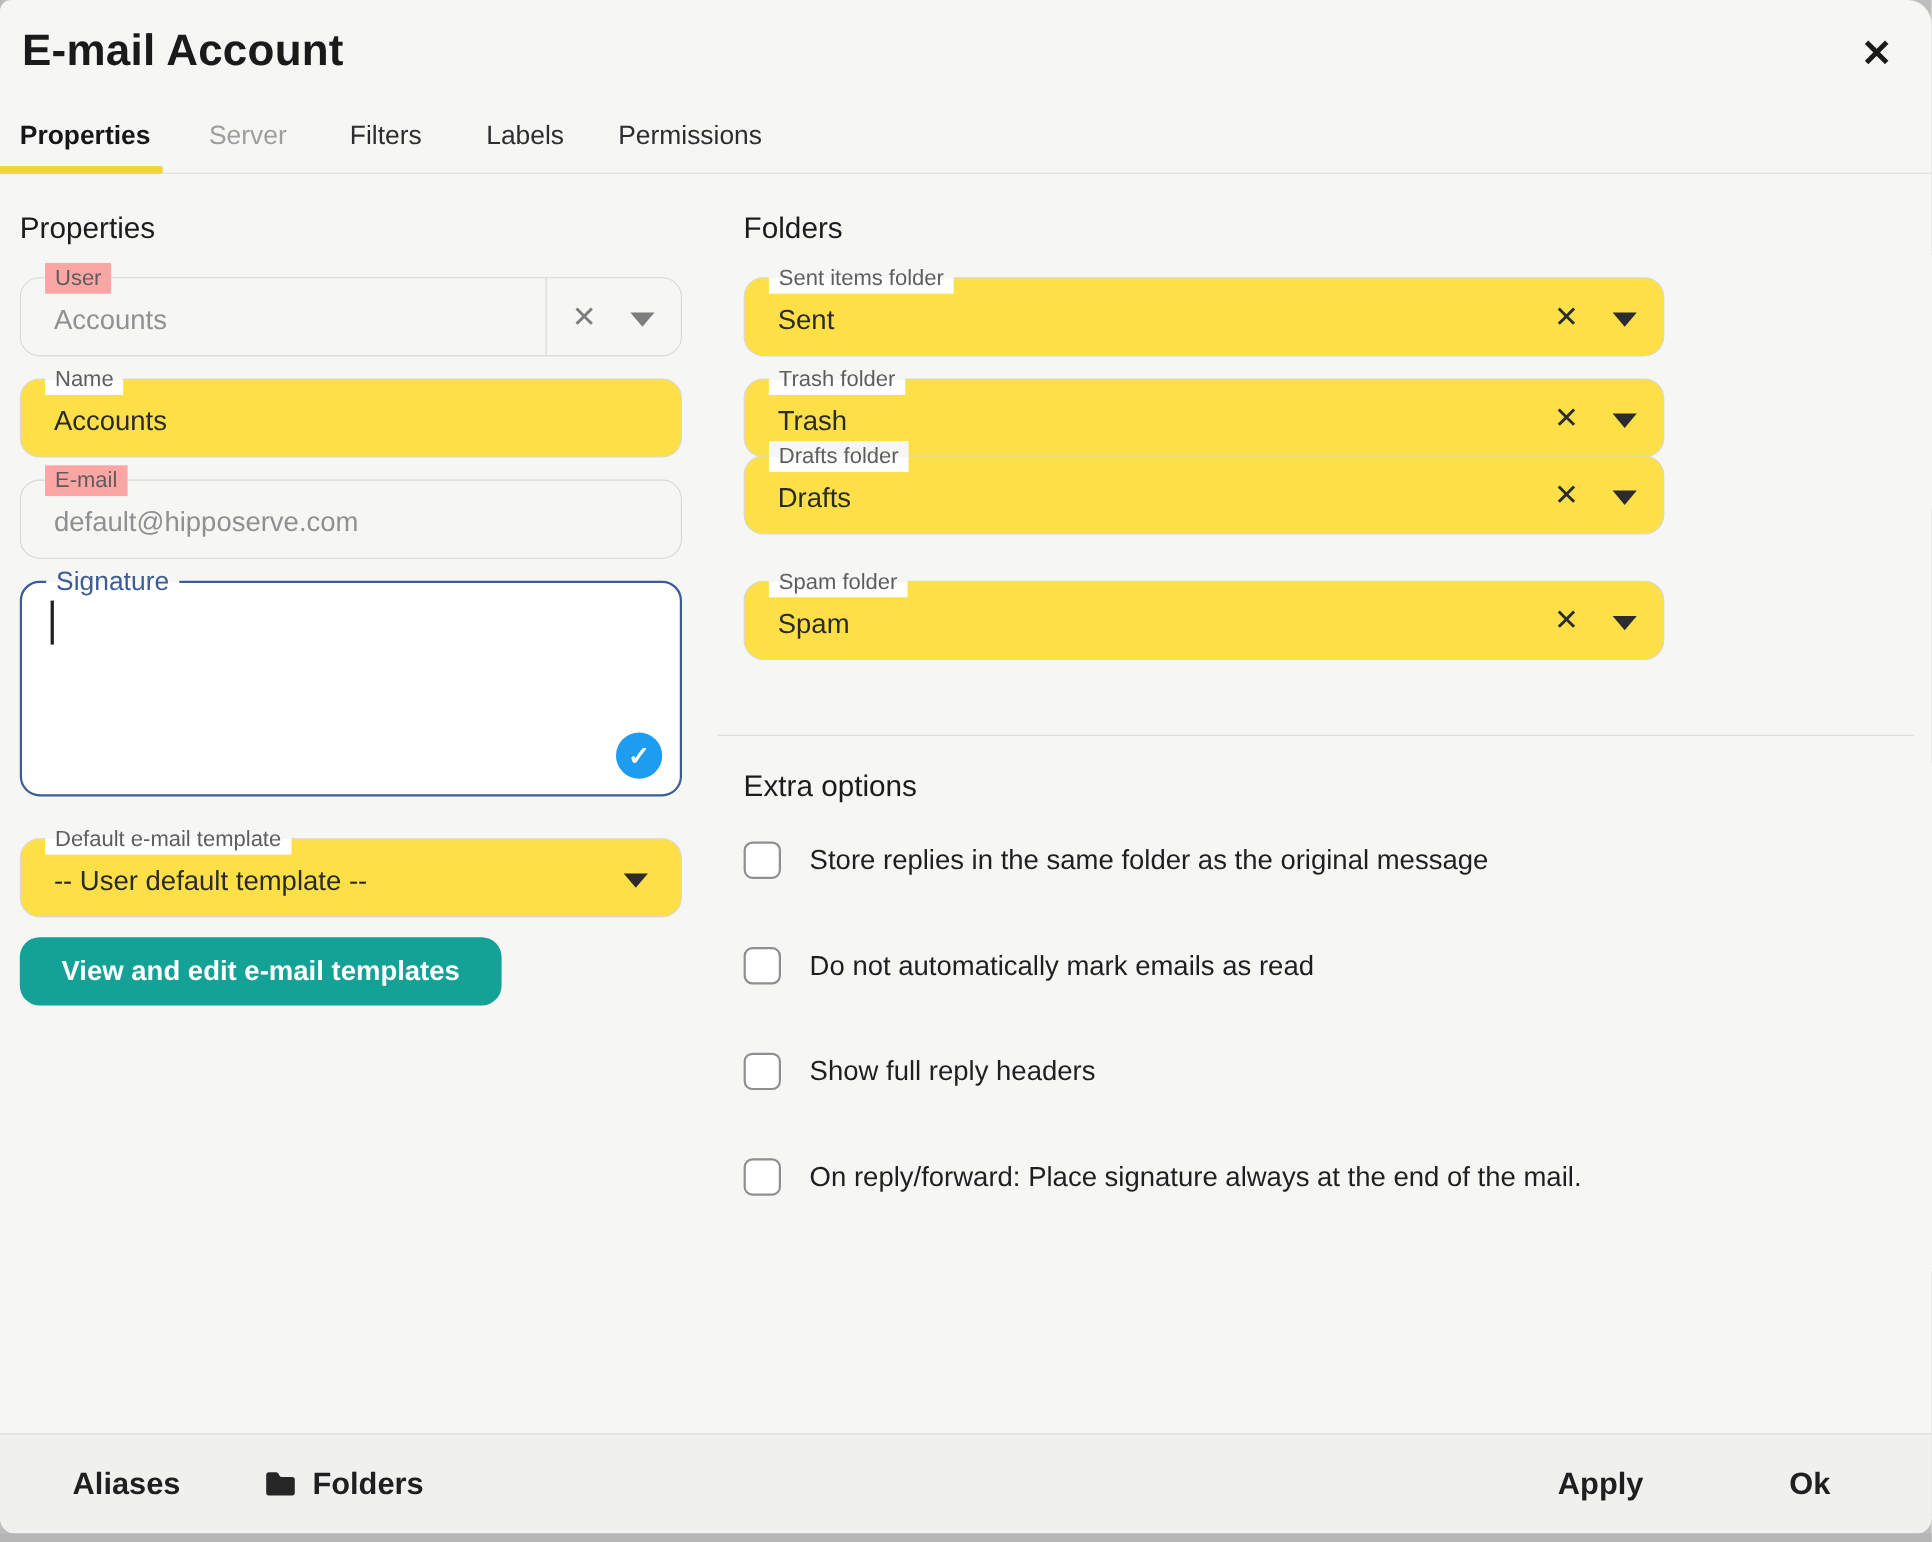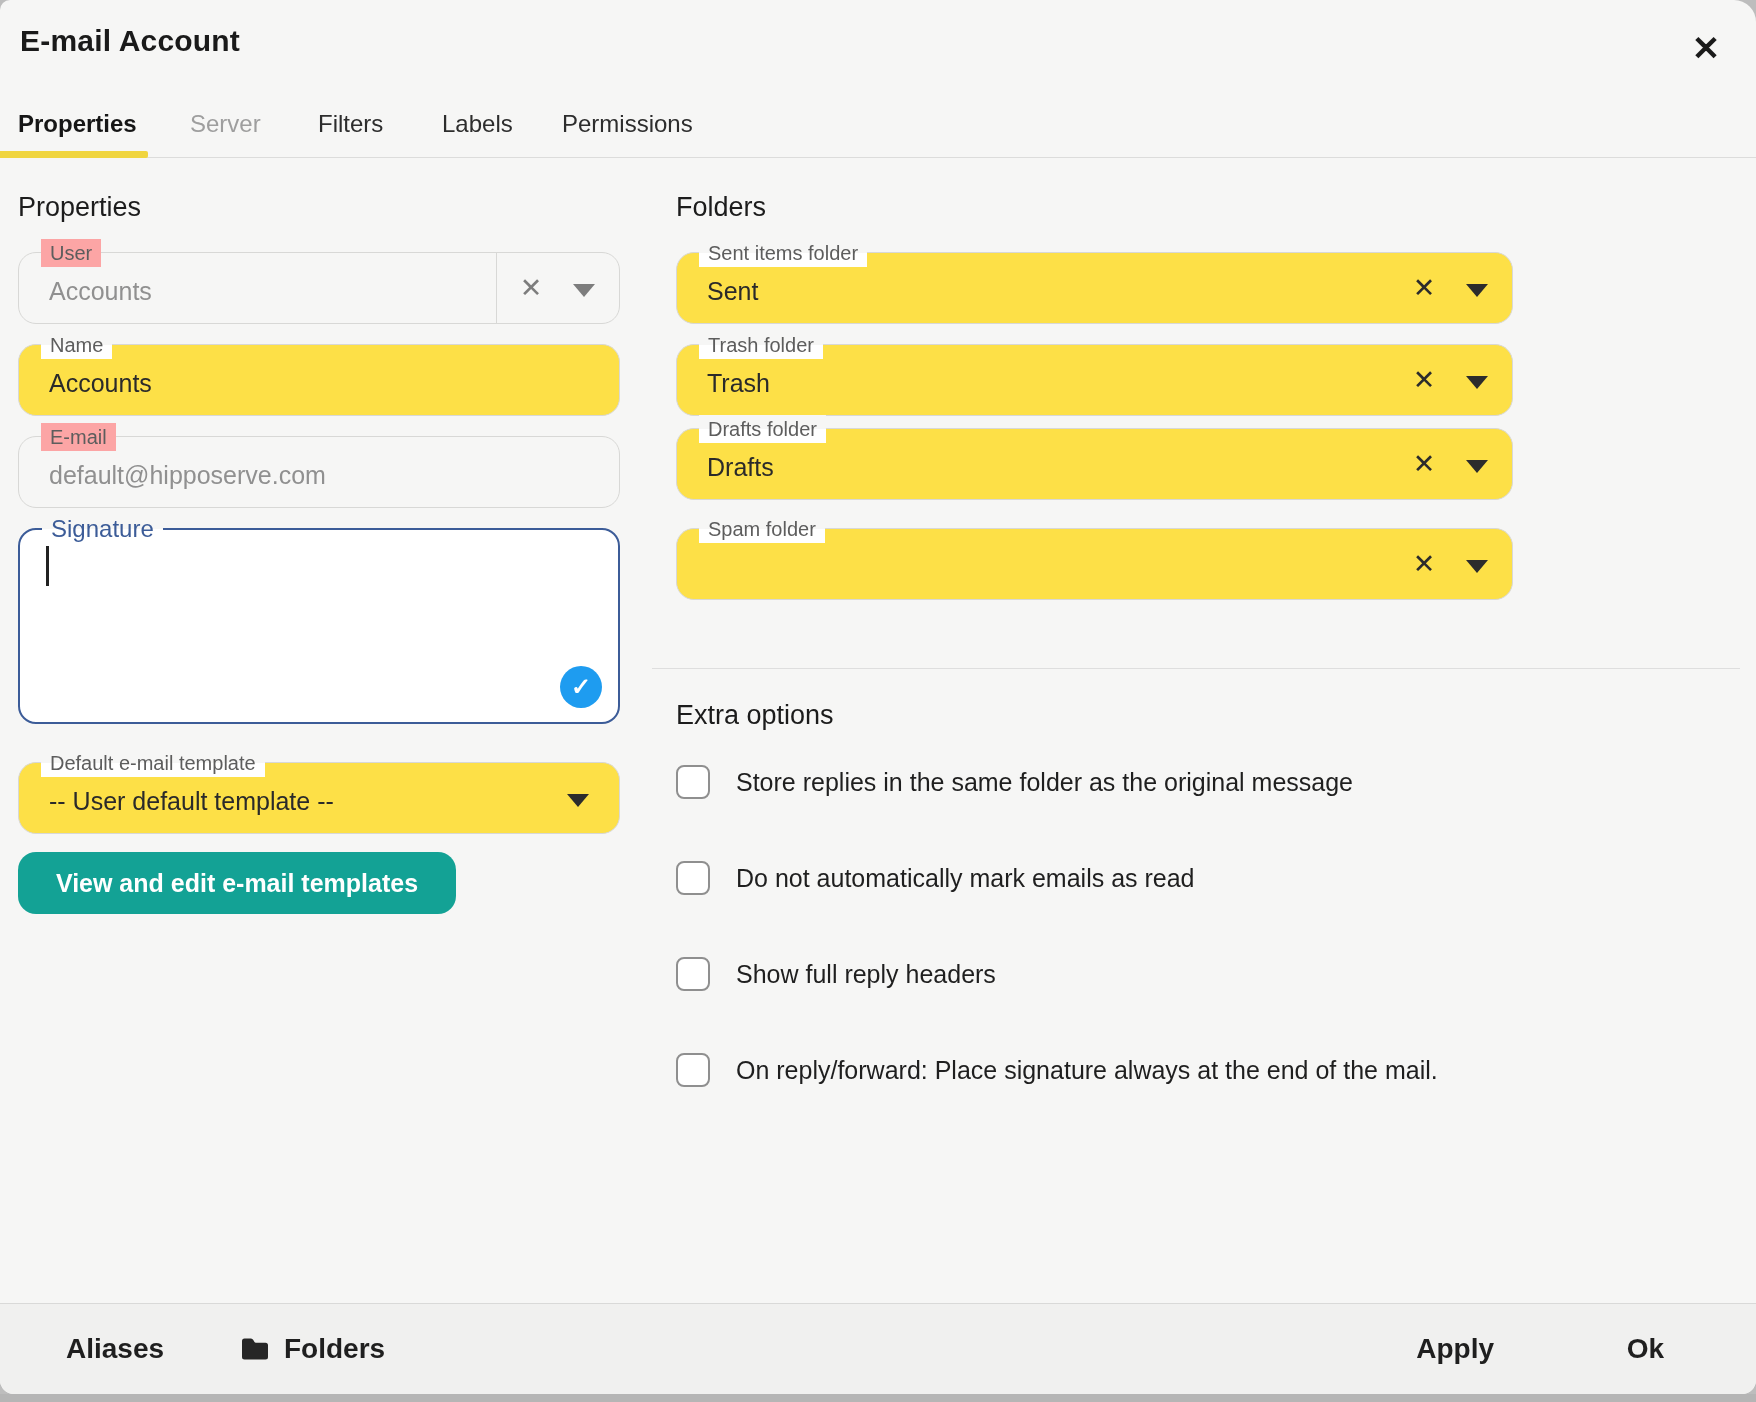--- a/index.html
+++ b/index.html
@@ -12,21 +12,21 @@
   }
   .dialog {
     position:absolute; left:0; top:0; width:1756px; height:1394px;
     background:#f6f6f5;
     border-radius:10px 22px 14px 14px;
     overflow:hidden;
   }
   
   .dlg-title {
     position:absolute; left:20px; top:24px;
-    font-size:30px; font-weight:600; color:#1a1a1a; letter-spacing:0.2px;
+    font-size:40px; font-weight:600; color:#1a1a1a; letter-spacing:0.2px;
   }
   .close-btn {
     position:absolute; right:24px; top:22px; width:52px; height:52px;
     display:flex; align-items:center; justify-content:center;
     font-size:34px; font-weight:600; color:#1a1a1a; cursor:pointer;
   }
   
   .tabbar {
     position:absolute; left:0; top:104px; width:1756px; height:54px;
     border-bottom:1px solid #dcdcdb;
@@ -187,29 +187,30 @@
     <span class="caret" style="right:24px; top:31px"></span>
   </div>
 
   <div class="field" style="left:676px; top:344px; width:837px">
     <span class="flabel">Trash folder</span>
     <span class="fvalue">Trash</span>
     <span class="clear-x" style="right:66px">✕</span>
     <span class="caret" style="right:24px; top:31px"></span>
   </div>
 
-  <div class="field" style="left:676px; top:428px; width:837px">
+  <div class="field" style="left:676px; top:414px; width:837px">
     <span class="flabel">Drafts folder</span>
     <span class="fvalue">Drafts</span>
     <span class="clear-x" style="right:66px">✕</span>
     <span class="caret" style="right:24px; top:31px"></span>
   </div>
 
   <div class="field" style="left:676px; top:528px; width:837px">
     <span class="flabel">Spam folder</span>
+    <span class="fvalue">Spam</span>
     <span class="clear-x" style="right:66px">✕</span>
     <span class="caret" style="right:24px; top:31px"></span>
   </div>
 
   <div class="hdivider" style="left:652px; top:668px; width:1088px"></div>
 
   <div class="section-heading" style="left:676px; top:700px">Extra options</div>
 
   <div class="opt-row" style="top:762px">
     <span class="opt-checkbox"></span>

